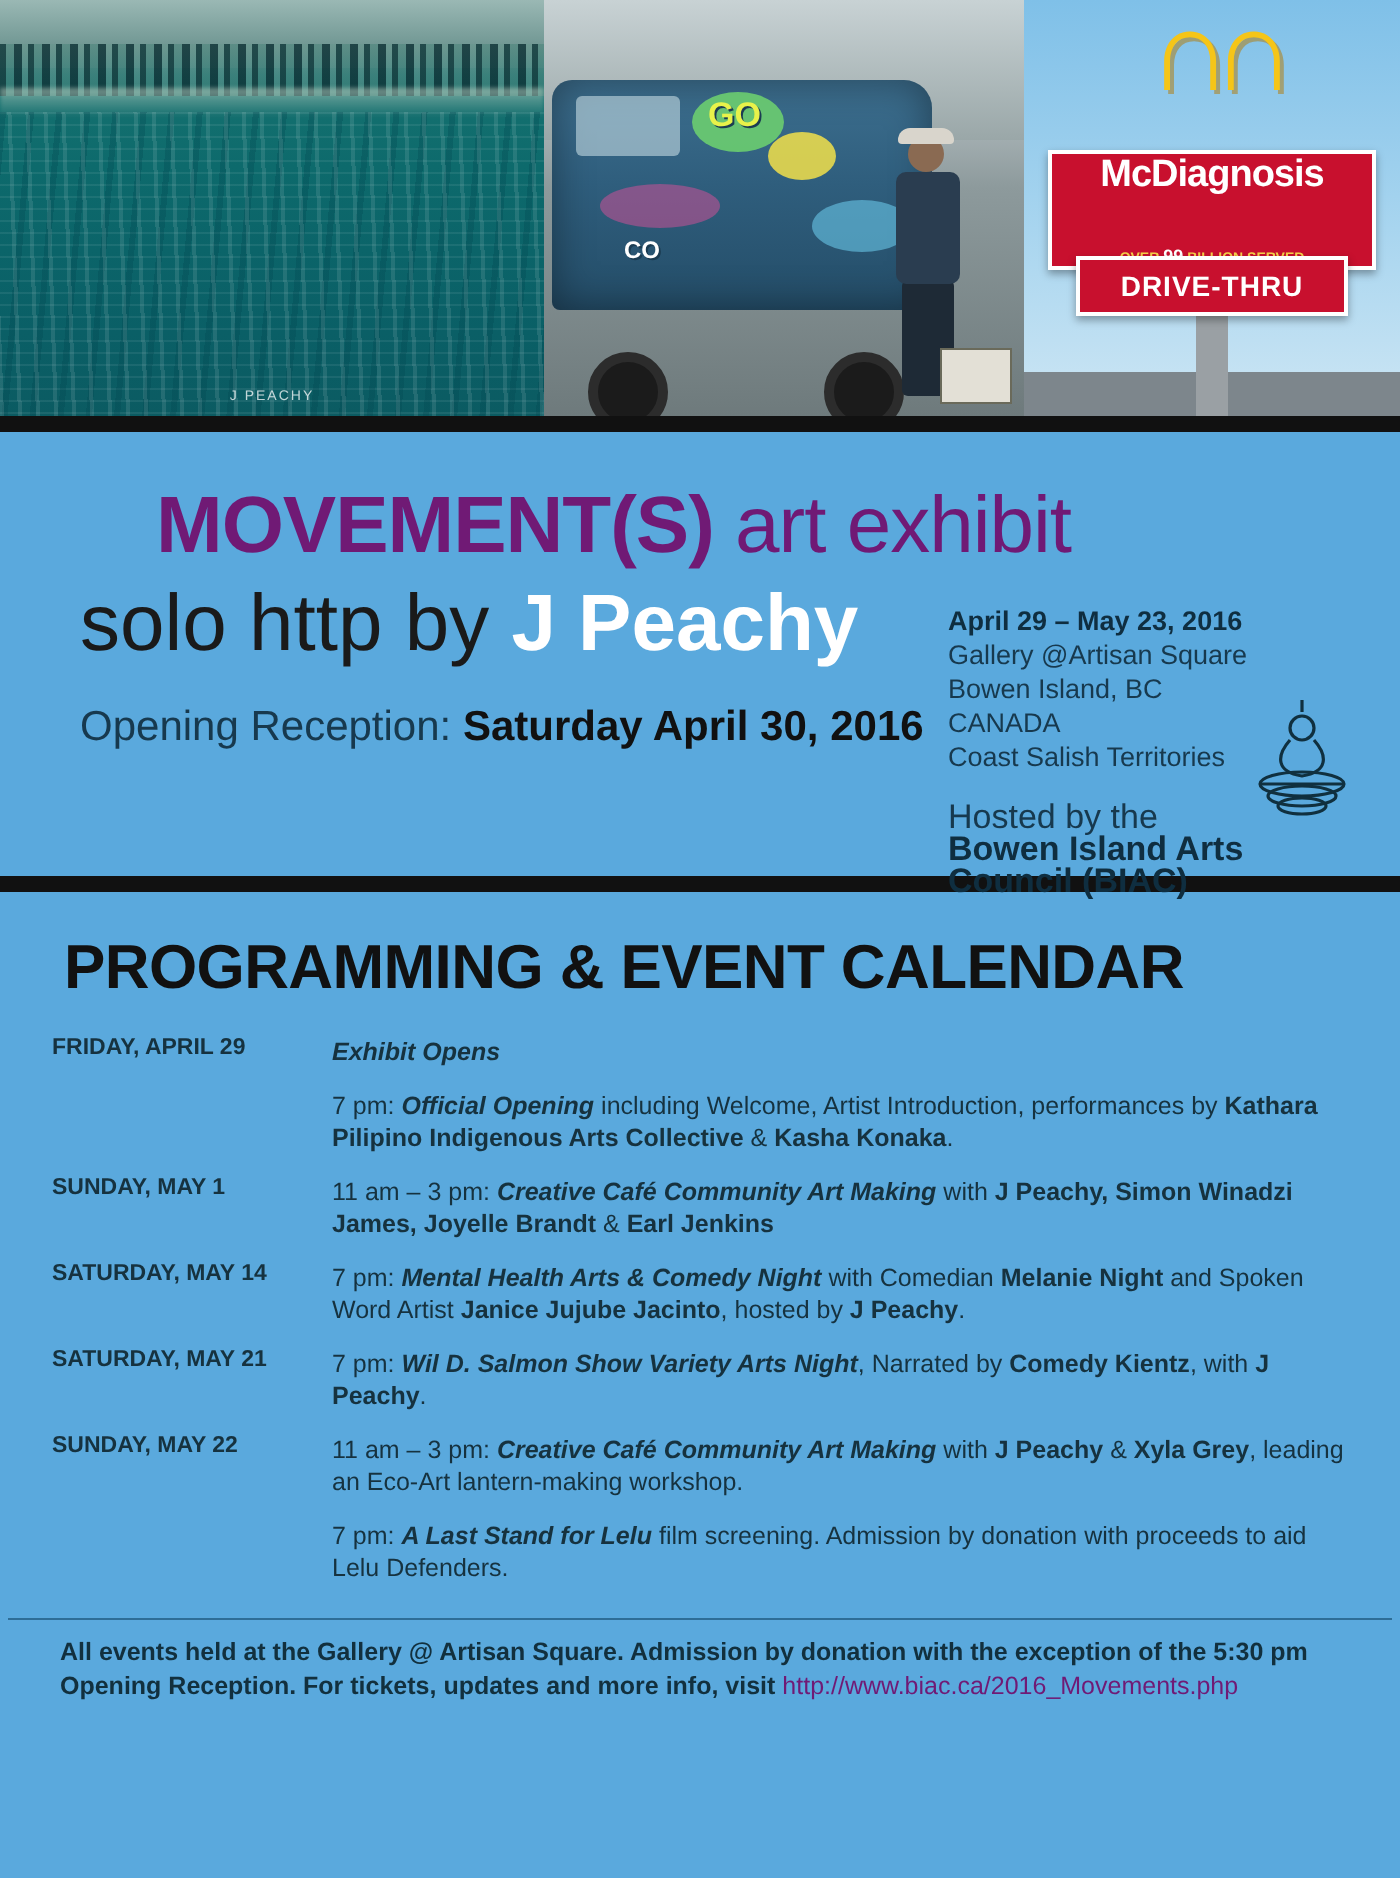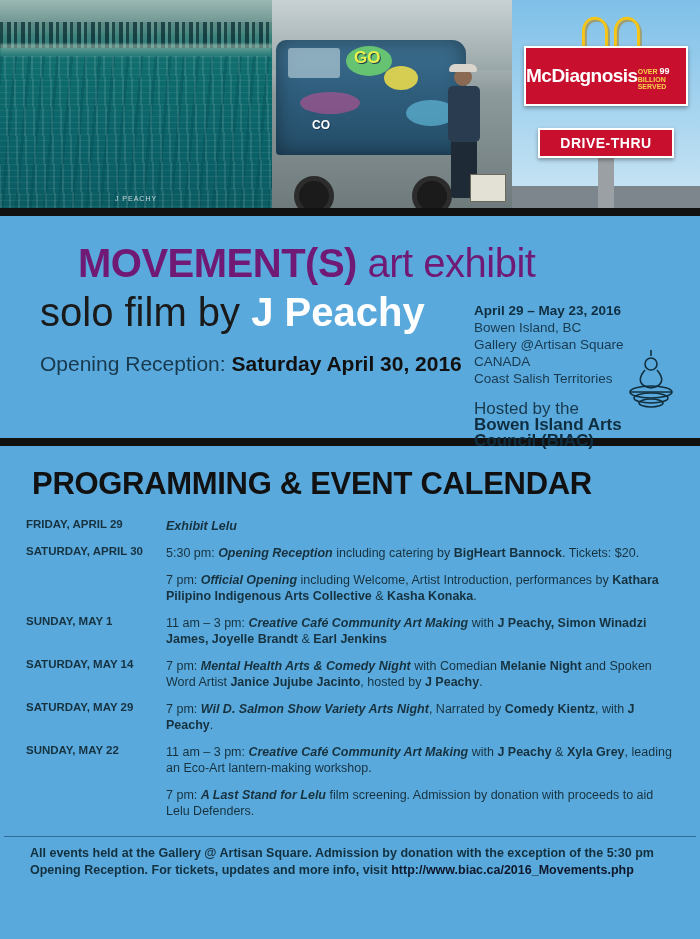--- a/index.html
+++ b/index.html
@@ -151,25 +151,25 @@
     position: relative;
   }
   .billboard .arches {
     position: absolute; top: 2px; left: 50%; transform: translateX(-50%);
     font-size: 58px; font-weight: bold; color: #f5c518;
     line-height: 48px;
     letter-spacing: -10px;
     text-shadow: 2px 2px 0 rgba(180,120,0,0.5);
   }
   .billboard .panel-red {
-    position: absolute; top: 46px; left: 12px; right: 12px; height: 56px;
+    position: absolute; top: 75px; left: 12px; right: 12px; height: 56px;
     background: #c8102e;
     border: 2px solid #fff;
     box-shadow: 0 2px 4px rgba(0,0,0,0.35);
-    display: flex; flex-direction: row; align-items: center; justify-content: space-between;
+    display: flex; flex-direction: column; align-items: center; justify-content: space-between;
   }
   .billboard .panel-red .big {
     color: #fff; font-size: 19px; font-weight: bold; letter-spacing: -0.5px;
   }
   .billboard .panel-red .small {
     color: #f7d34a; font-size: 7px; font-weight: bold; margin-top: 3px;
   }
   .billboard .panel-red .small b { color:#fff; font-size: 9px; }
   .billboard .panel-drive {
     position: absolute; top: 128px; left: 26px; right: 26px; height: 26px;
@@ -295,22 +295,22 @@
     margin: 6px 4px 8px 4px;
   }
   .footer {
     padding: 0 30px 12px 30px;
     font-size: 12.5px;
     line-height: 16.5px;
     font-weight: bold;
     color: #12303e;
   }
   .footer .url {
-    font-weight: bold;
-    color: #0f172a;
+    font-weight: normal;
+    color: #701a75;
   }
 </style>
 </head>
 <body>
 
 <div class="poster">
 
   <div class="photo-strip">
 
     <div class="photo photo-1">
@@ -365,30 +365,30 @@
     </div>
   </div>
 
   <div class="divider"></div>
 
   <div class="title-block">
     <div class="title-line1">
       <span class="bold">MOVEMENT(S)</span><span class="light"> art exhibit</span>
     </div>
     <div class="title-line2">
-      <span class="light">solo film by </span><span class="artist">J Peachy</span>
+      <span class="light">solo http by </span><span class="artist">J Peachy</span>
     </div>
     <div class="reception">
       <span class="label">Opening Reception: </span><span class="date">Saturday April 30, 2016</span>
     </div>
 
     <div class="info-col">
       <div class="info-date">April 29 – May 23, 2016</div>
+      <div>Gallery @Artisan Square</div>
       <div>Bowen Island, BC</div>
-      <div>Gallery @Artisan Square</div>
       <div>CANADA</div>
       <div>Coast Salish Territories</div>
       <div class="hosted">
         <div>Hosted by the</div>
         <div class="host-name">Bowen Island Arts Council (BIAC)</div>
       </div>
     </div>
 
     <svg class="biac-logo" viewBox="0 0 66 66">
       <g fill="none" stroke="#10303f" stroke-width="1.6">
@@ -404,40 +404,36 @@
   </div>
 
   <div class="divider"></div>
 
   <div class="calendar">
     <h2>PROGRAMMING &amp; EVENT CALENDAR</h2>
     <table class="events">
       <tbody>
           <tr>
             <td class="daycell">FRIDAY, APRIL 29</td>
-            <td class="desc"><span class="it">Exhibit Lelu</span></td>
-          </tr>
-          <tr>
-            <td class="daycell">SATURDAY, APRIL 30</td>
-            <td class="desc"><span>5:30 pm: </span><span class="it">Opening Reception</span><span> including catering by </span><span class="bd">BigHeart Bannock</span><span>. Tickets: $20.</span></td>
+            <td class="desc"><span class="it">Exhibit Opens</span></td>
           </tr>
           <tr>
             <td class="daycell"></td>
             <td class="desc"><span>7 pm: </span><span class="it">Official Opening</span><span> including Welcome, Artist Introduction, performances by </span><span class="bd">Kathara Pilipino Indigenous Arts Collective</span><span> &amp; </span><span class="bd">Kasha Konaka</span><span>.</span></td>
           </tr>
           <tr>
             <td class="daycell">SUNDAY, MAY 1</td>
             <td class="desc"><span>11 am – 3 pm: </span><span class="it">Creative Café Community Art Making</span><span> with </span><span class="bd">J Peachy, Simon Winadzi James, Joyelle Brandt</span><span> &amp; </span><span class="bd">Earl Jenkins</span></td>
           </tr>
           <tr>
             <td class="daycell">SATURDAY, MAY 14</td>
             <td class="desc"><span>7 pm: </span><span class="it">Mental Health Arts &amp; Comedy Night</span><span> with Comedian </span><span class="bd">Melanie Night</span><span> and Spoken Word Artist </span><span class="bd">Janice Jujube Jacinto</span><span>, hosted by </span><span class="bd">J Peachy</span><span>.</span></td>
           </tr>
           <tr>
-            <td class="daycell">SATURDAY, MAY 29</td>
+            <td class="daycell">SATURDAY, MAY 21</td>
             <td class="desc"><span>7 pm: </span><span class="it">Wil D. Salmon Show Variety Arts Night</span><span>, Narrated by </span><span class="bd">Comedy Kientz</span><span>, with  </span><span class="bd">J Peachy</span><span>.</span></td>
           </tr>
           <tr>
             <td class="daycell">SUNDAY, MAY 22</td>
             <td class="desc"><span>11 am – 3 pm: </span><span class="it">Creative Café Community Art Making</span><span> with </span><span class="bd">J Peachy</span><span> &amp; </span><span class="bd">Xyla Grey</span><span>, leading an Eco-Art lantern-making workshop.</span></td>
           </tr>
           <tr>
             <td class="daycell"></td>
             <td class="desc"><span>7 pm: </span><span class="it">A Last Stand for Lelu</span><span> film screening. Admission by donation with proceeds to aid Lelu Defenders.</span></td>
           </tr>

